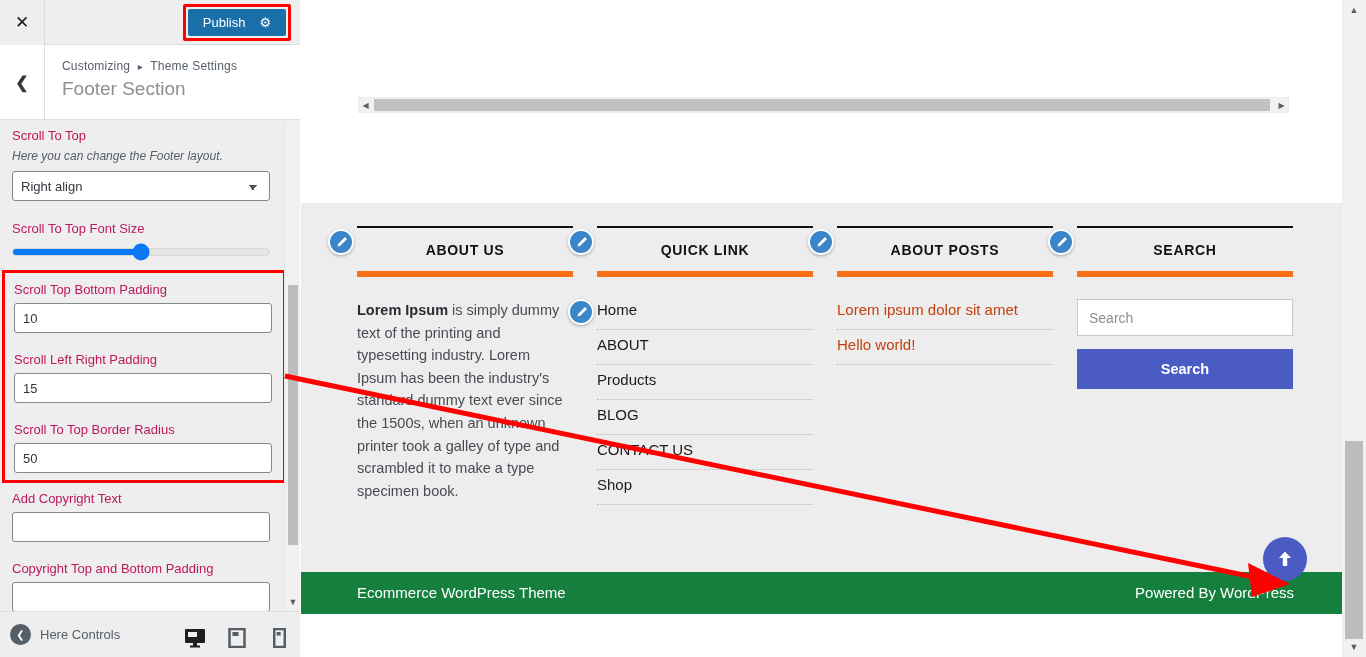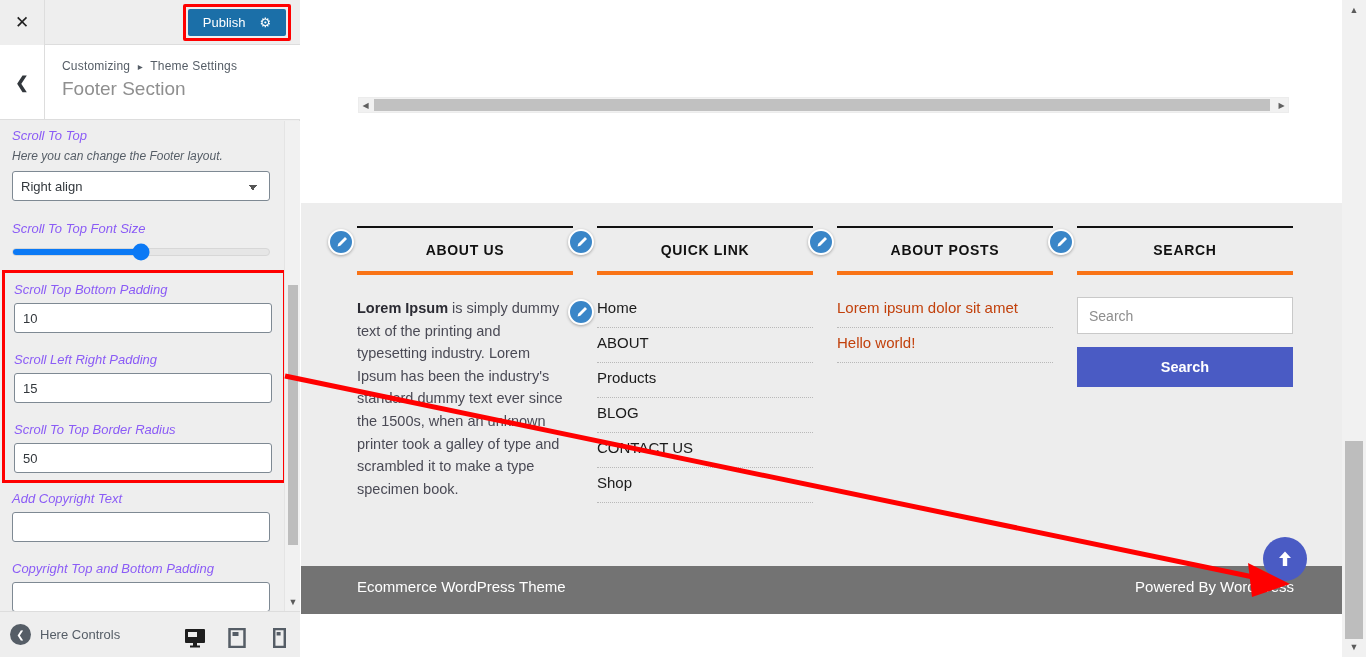--- a/index.html
+++ b/index.html
@@ -71,21 +71,21 @@
   }
 
   
   #controls {
     position: absolute; left: 0; top: 121px; width: 300px; height: 490px;
     background: #eeeeee;
     overflow: hidden;
   }
   .ctrl { padding: 0 12px; }
   .ctrl-label {
-    font-size: 13px; color: #8b5cf6; margin-bottom: 6px; display:block;font-style:italic;
+    font-size: 13px; color: #be185d; margin-bottom: 6px; display:block;
   }
   .ctrl-desc {
     font-size: 12px; color: #555d66; font-style: italic;
     margin-bottom: 8px; display: block;
   }
   select.ctrl-select, input.ctrl-input {
     width: 258px; height: 30px;
     border: 1px solid #7e8993; border-radius: 3px;
     background: #fff; color: #32373c;
     font-size: 13px; padding: 0 8px;
@@ -195,21 +195,21 @@
 
   
   #footer-widgets {
     position: absolute; left: 0; top: 203px; width: 1041px; height: 411px;
     background: #ededed;
   }
   .wcol {
     position: absolute; top: 23px; width: 216px;
   }
   .wtitle {
-    border-top: 2px solid #111; border-bottom: 4px solid #f97316;
+    border-top: 2px solid #111; border-bottom: 6px solid #f97316;
     text-align: center;
     font-size: 14px; font-weight: bold; color: #111;
     letter-spacing: .7px;
     padding: 14px 0 13px;
   }
   .wbody { margin-top: 22px; }
   .about-text {
     font-size: 14.5px; line-height: 22.6px; color: #4a4a55;
   }
   .about-text b { color: #2b2b33; font-weight: bold; }
@@ -245,22 +245,22 @@
     position: absolute; width: 26px; height: 26px; border-radius: 50%;
     background: #3a86c8; border: 2px solid #fff;
     box-shadow: 0 1px 3px rgba(0,0,0,.3);
     display: flex; align-items: center; justify-content: center;
     cursor: pointer; z-index: 6;
   }
   .pencil svg { display: block; }
 
   
   #copybar {
-    position: absolute; left: 0; bottom: 0; width: 1041px; height: 48px;
-    background: #737373;
+    position: absolute; left: 0; bottom: 0; width: 1041px; height: 42px;
+    background: #15803d;
   }
   #copybar .left {
     position: absolute; left: 56px; top: 12px;
     font-size: 15px; color: #fff;
   }
   #copybar .right {
     position: absolute; right: 48px; top: 12px;
     font-size: 15px; color: #fff;
   }
   

